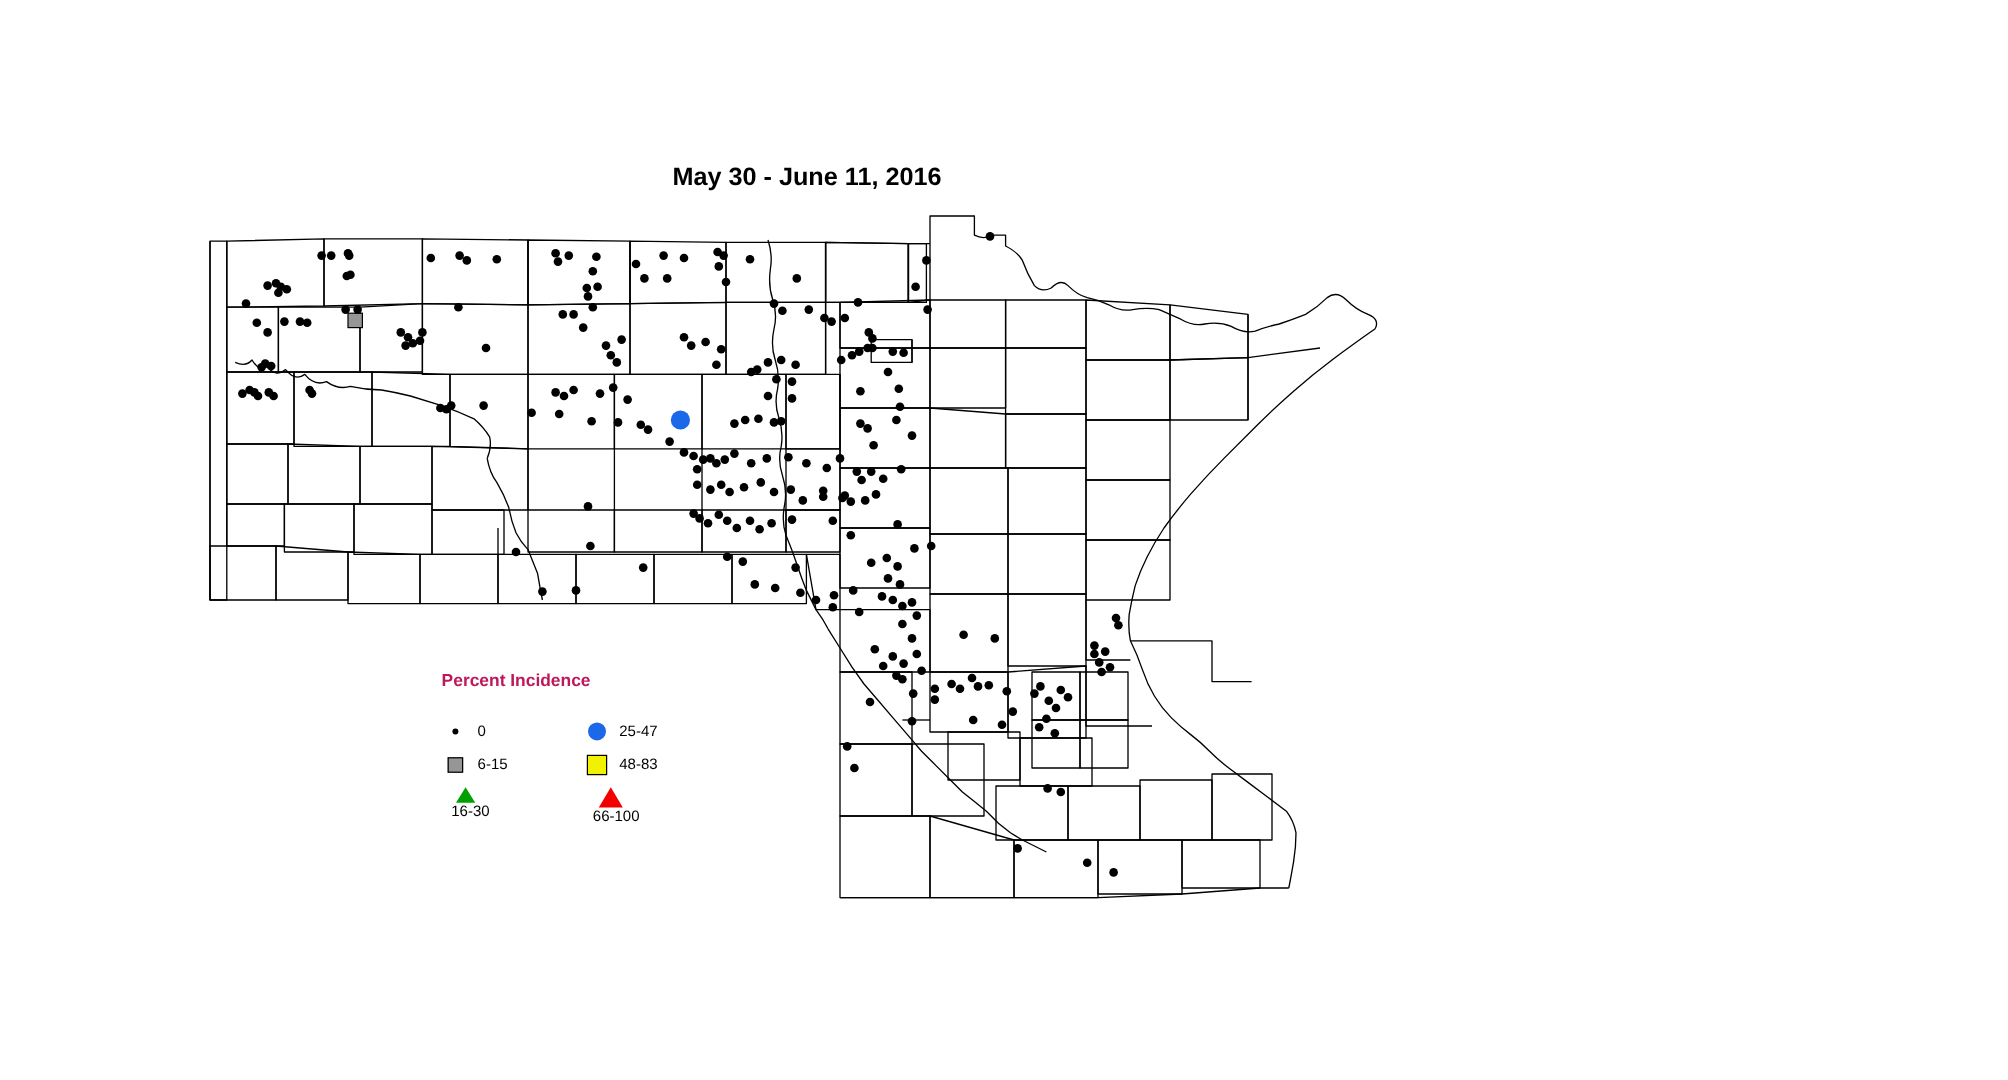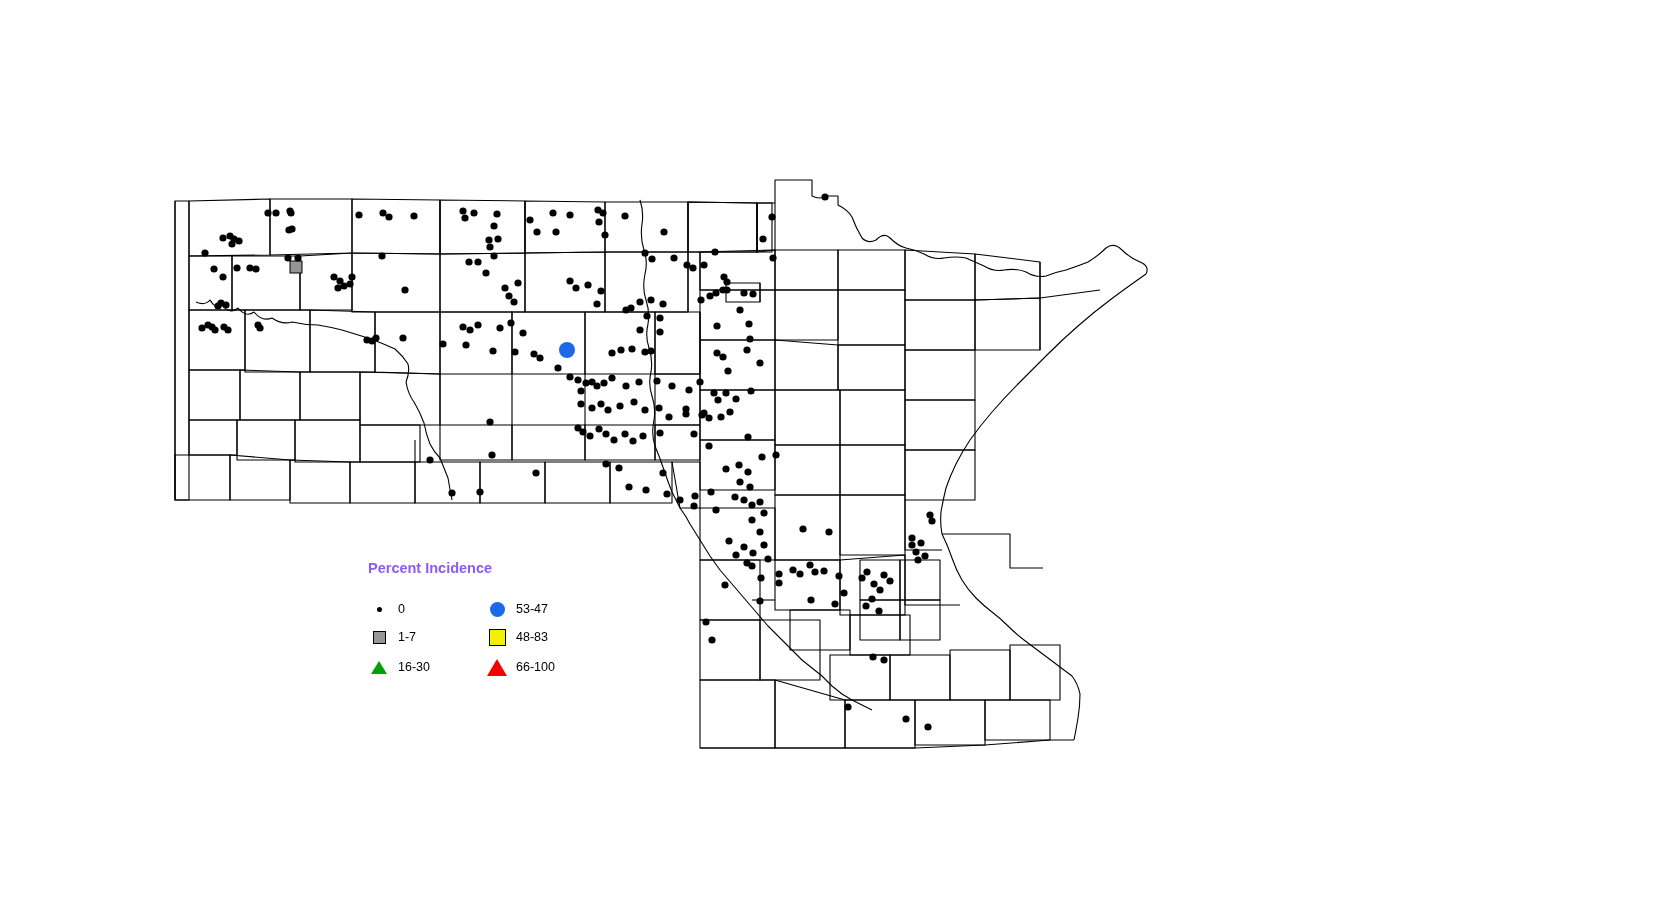--- a/index.html
+++ b/index.html
@@ -48,38 +48,38 @@
   }
   .legend {
     position: absolute;
     left: 368px;
     top: 560px;
     width: 260px;
   }
   .legend-title {
     font-size: 14.5px;
     font-weight: bold;
-    color: #8b5cf6;
+    color: #be185d;
     margin: 0 0 22px 0;
   }
   .legend-grid {
     position: relative;
     height: 90px;
   }
   .legend-row {
     position: absolute;
     display: flex;
     align-items: center;
     height: 22px;
   }
   .legend-col-a { left: 0px; }
   .legend-col-b { left: 118px; }
   .lr0 { top: 0px; }
   .lr1 { top: 28px; }
-  .lr2 { top: 58px; }
+  .lr2 { top: 58px; flex-direction: column; }
   .sym {
     width: 22px;
     display: flex;
     align-items: center;
     justify-content: center;
   }
   .legend-label {
     font-size: 12.5px;
     color: #000;
     margin-left: 8px;
@@ -116,20 +116,21 @@
     border-left: 10px solid transparent;
     border-right: 10px solid transparent;
     border-bottom: 17px solid #f40000;
   }
 </style>
 </head>
 <body>
 
 <div id="page">
 
+  <div class="subtitle">May 30 - June 11, 2016</div>
 
   <svg id="map-svg" width="1673" height="900" viewBox="0 0 1673 900">
 
     <g fill="none" stroke="#000000" stroke-width="1.1" stroke-linejoin="round">
 
       <path d="M189 201 L270 199 L270 255 L189 256 Z"></path>
       <path d="M270 199 L352 199 L352 253 L270 255 Z"></path>
       <path d="M352 199 L440 200 L440 254 L352 253 Z"></path>
       <path d="M440 200 L525 201 L525 253 L440 254 Z"></path>
       <path d="M525 201 L605 202 L605 252 L525 253 Z"></path>
@@ -589,35 +590,35 @@
         <span class="sym">
             <span class="sym-dot"></span>
           </span>
         <span class="legend-label">0</span>
       </div>
 
       <div class="legend-row legend-col-a lr1">
         <span class="sym">
             <span class="sym-square-gray"></span>
           </span>
-        <span class="legend-label">1-7</span>
+        <span class="legend-label">6-15</span>
       </div>
 
       <div class="legend-row legend-col-a lr2">
         <span class="sym">
             <span class="sym-tri-green"></span>
           </span>
         <span class="legend-label">16-30</span>
       </div>
 
       <div class="legend-row legend-col-b lr0">
         <span class="sym">
             <span class="sym-circle-blue"></span>
           </span>
-        <span class="legend-label">53-47</span>
+        <span class="legend-label">25-47</span>
       </div>
 
       <div class="legend-row legend-col-b lr1">
         <span class="sym">
             <span class="sym-square-yellow"></span>
           </span>
         <span class="legend-label">48-83</span>
       </div>
 
       <div class="legend-row legend-col-b lr2">

